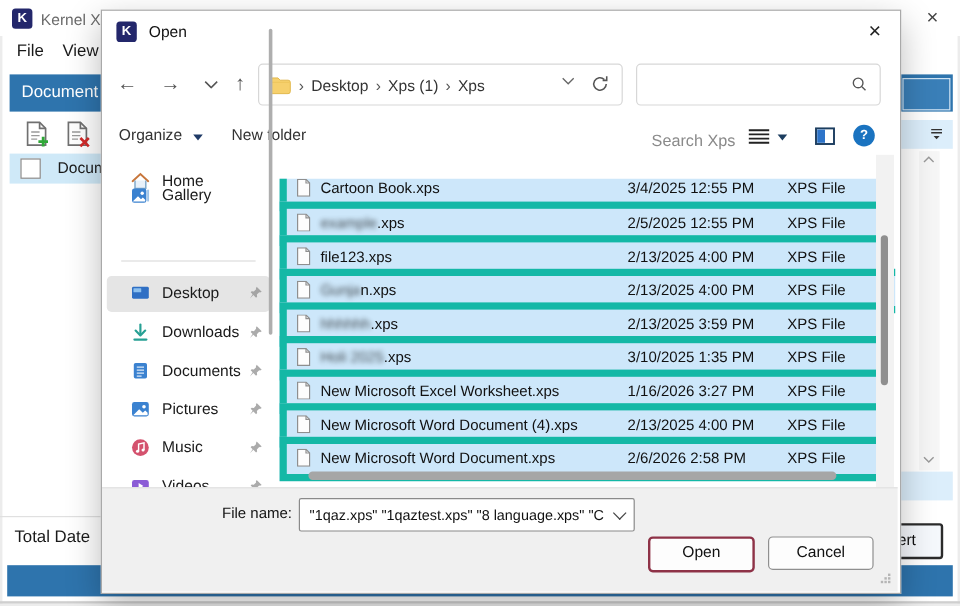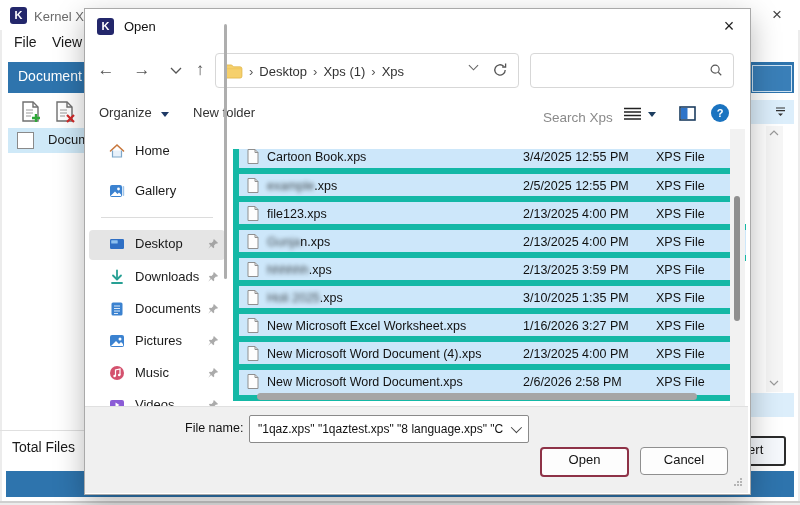--- a/index.html
+++ b/index.html
@@ -187,21 +187,21 @@
   <span class="abs mini-chev" style="top:254px">
     <svg viewBox="0 0 10 6" width="10" height="6">
         <path d="M1 1l4 4 4-4" fill="none" stroke="#9a9a9a" stroke-width="1.2"></path>
       </svg>
   </span>
 </div>
 <div id="right-strip-bottom" class="abs"></div>
 <div id="convert-btn" class="abs">Convert</div>
 
 <div id="total-line" class="abs"></div>
-<span id="total-label" class="abs">Total Files</span>
+<span id="total-label" class="abs">Total Date</span>
 <div id="status-bar" class="abs"></div>
 
 <div id="dialog" class="abs">
 
   <span id="dlg-logo" class="abs klogo">K</span>
   <span id="dlg-title" class="abs">Open</span>
   <span id="dlg-close" class="abs">×</span>
 
   <span id="nav-back" class="abs navico">←</span>
   <span id="nav-fwd" class="abs navico">→</span>
@@ -272,21 +272,21 @@
     <div id="sb-sep" class="abs" style="top: 88px;"></div>
   <div class="sb-item" style="top: 8px;">
         <span class="sb-ico">
           <svg viewBox="0 0 16 16" width="16" height="16">
             <path d="M1.5 8L8 2l6.5 6" fill="none" stroke="#c8773c" stroke-width="1.6" stroke-linecap="round"></path>
             <path d="M3.5 7.5V14h9V7.5" fill="#e8f1fa" stroke="#7da7c9" stroke-width="1.2"></path>
           </svg>
         </span>
         <span class="sb-label">Home</span>
       </div>
-      <div class="sb-item" style="top: 48px;">
+      <div class="sb-item" style="top: 20px;">
         <span class="sb-ico">
           <svg viewBox="0 0 16 16" width="16" height="16">
             <rect x="1" y="2" width="12" height="12" rx="2" fill="#3b82d0"></rect>
             <circle cx="9.5" cy="6" r="1.4" fill="#fff"></circle>
             <path d="M2 12.5l4-4 2.5 2.5 1.5-1.5 2 2V13H2z" fill="#fff"></path>
             <rect x="13.6" y="3" width="1.6" height="10" rx=".8" fill="#9fc4e8"></rect>
           </svg>
         </span>
         <span class="sb-label">Gallery</span>
       </div>

